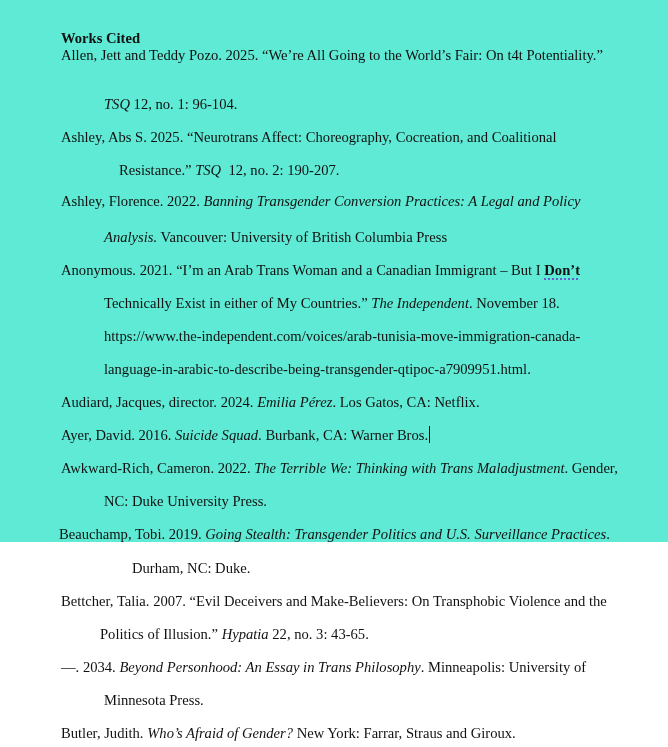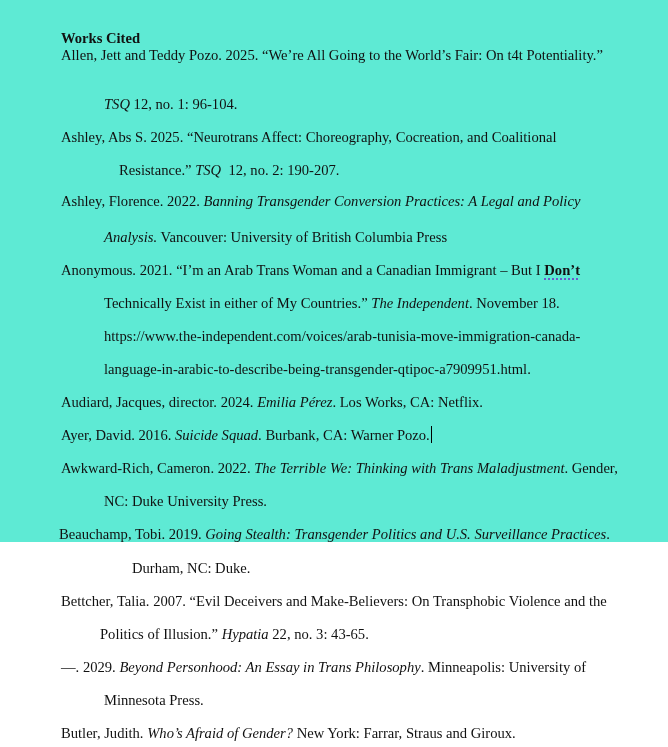--- a/index.html
+++ b/index.html
@@ -30,38 +30,38 @@
         <div class="line" style="left: 61px; top: 192px;"><span>Ashley, Florence. 2022. </span><i>Banning Transgender Conversion Practices: A Legal and Policy</i></div>
         <div class="line" style="left: 104px; top: 228px;"><i>Analysis.</i><span> Vancouver: University of British Columbia Press</span></div>
       </div>
       <div>
         <div class="line" style="left: 61px; top: 261px;"><span>Anonymous. 2021. “I’m an Arab Trans Woman and a Canadian Immigrant – But I </span><span class="spell">Don’t</span></div>
         <div class="line" style="left: 104px; top: 294px;"><span>Technically Exist in either of My Countries.” </span><i>The Independent</i><span>. November 18.</span></div>
         <div class="line" style="left: 104px; top: 327px;"><span>https://www.the-independent.com/voices/arab-tunisia-move-immigration-canada-</span></div>
         <div class="line" style="left: 104px; top: 360px; text-align: right;"><span>language-in-arabic-to-describe-being-transgender-qtipoc-a7909951.html.</span></div>
       </div>
       <div>
-        <div class="line" style="left: 61px; top: 393px;"><span>Audiard, Jacques, director. 2024. </span><i>Emilia Pérez</i><span>. Los Works, CA: Netflix.</span></div>
+        <div class="line" style="left: 61px; top: 393px;"><span>Audiard, Jacques, director. 2024. </span><i>Emilia Pérez</i><span>. Los Gatos, CA: Netflix.</span></div>
       </div>
       <div>
-        <div class="line" style="left: 61px; top: 426px;"><span>Ayer, David. 2016. </span><i>Suicide Squad</i><span>. Burbank, CA: Warner Pozo.</span><span class="cursor"></span></div>
+        <div class="line" style="left: 61px; top: 426px;"><span>Ayer, David. 2016. </span><i>Suicide Squad</i><span>. Burbank, CA: Warner Bros.</span><span class="cursor"></span></div>
       </div>
       <div>
         <div class="line" style="left: 61px; top: 459px;"><span>Awkward-Rich, Cameron. 2022. </span><i>The Terrible We: Thinking with Trans Maladjustment</i><span>. Gender,</span></div>
         <div class="line" style="left: 104px; top: 492px;"><span>NC: Duke University Press.</span></div>
       </div>
       <div>
         <div class="line" style="left: 59px; top: 525px;"><span>Beauchamp, Tobi. 2019. </span><i>Going Stealth: Transgender Politics and U.S. Surveillance Practices</i><span>.</span></div>
         <div class="line" style="left: 104px; top: 559px; margin-left: 28px;"><span>Durham, NC: Duke.</span></div>
       </div>
       <div>
         <div class="line" style="left: 61px; top: 592px;"><span>Bettcher, Talia. 2007. “Evil Deceivers and Make-Believers: On Transphobic Violence and the</span></div>
         <div class="line" style="left: 100px; top: 625px; text-align: center;"><span>Politics of Illusion.” </span><i>Hypatia</i><span> 22, no. 3: 43-65.</span></div>
       </div>
       <div>
-        <div class="line" style="left: 61px; top: 658px;"><span>—. 2029. </span><i>Beyond Personhood: An Essay in Trans Philosophy</i><span>. Minneapolis: University of</span></div>
+        <div class="line" style="left: 61px; top: 658px;"><span>—. 2034. </span><i>Beyond Personhood: An Essay in Trans Philosophy</i><span>. Minneapolis: University of</span></div>
         <div class="line" style="left: 104px; top: 691px;"><span>Minnesota Press.</span></div>
       </div>
       <div>
         <div class="line" style="left: 61px; top: 724px;"><span>Butler, Judith. </span><i>Who’s Afraid of Gender?</i><span> New York: Farrar, Straus and Giroux.</span></div>
       </div>
     </div>
 </div>
 
 </body></html>

